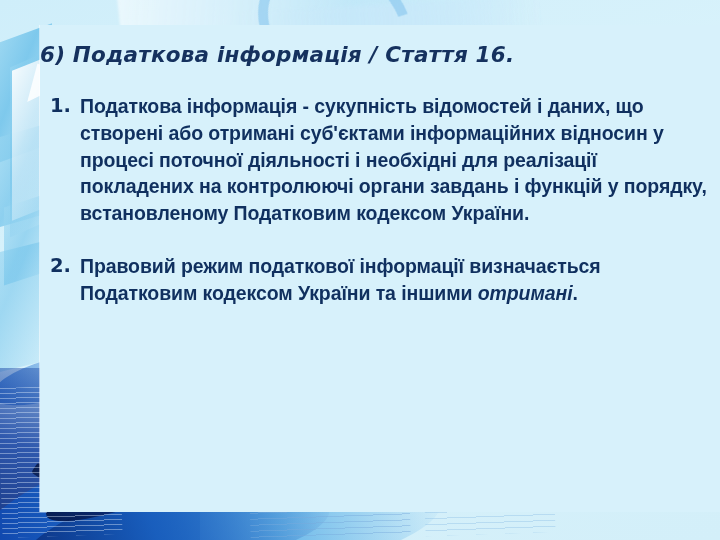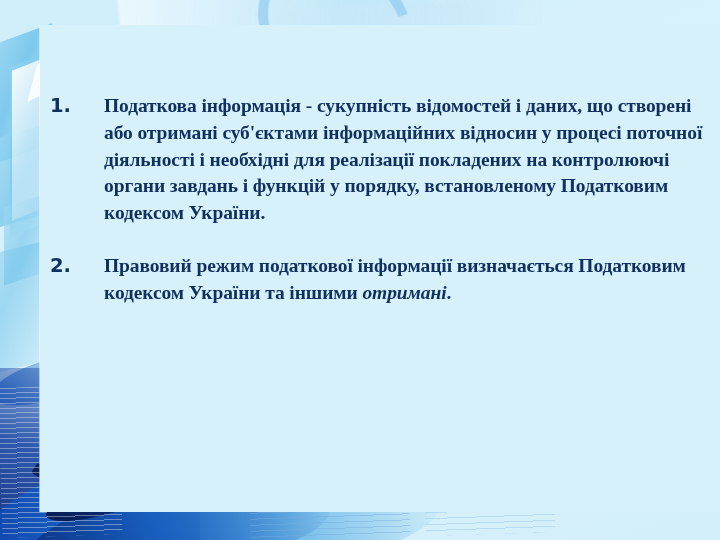--- a/index.html
+++ b/index.html
@@ -260,23 +260,22 @@
     color: #10305f;
     line-height: 1.375;
     font-family: "DejaVu Sans", sans-serif;
   }
   .li-text {
     flex: 1 1 auto;
     font-weight: bold;
     font-size: 19.5px;
     color: #10305f;
     line-height: 1.375;
-    font-family: Liberation Serif, serif;
+    font-family: Liberation Sans, sans-serif;
     letter-spacing: -0.1px;
-    margin-left: 24px;
   }
   .li-text .ital {
     font-style: italic;
   }
 </style>
 </head>
 <body>
 
 <div id="slide">
 
@@ -302,20 +301,21 @@
     <div class="dark-swoosh"></div>
     <div class="pen-shape"></div>
     <div class="pen-shape2"></div>
     <div class="doc-lines"></div>
     <div class="doc-lines2"></div>
     <div class="doc-lines3"></div>
   </div>
 
   <div class="content-panel">
 
+    <div class="slide-title">6) Податкова інформація / Стаття 16.</div>
 
     <div class="body-list">
 
       <div class="list-item">
         <div class="li-marker">1.</div>
         <div class="li-text">Податкова інформація - сукупність відомостей і даних, що створені або отримані суб'єктами інформаційних відносин у процесі поточної діяльності і необхідні для реалізації покладених на контролюючі органи завдань і функцій у порядку, встановленому Податковим кодексом України.</div>
       </div>
 
       <div class="list-item">
         <div class="li-marker">2.</div>

